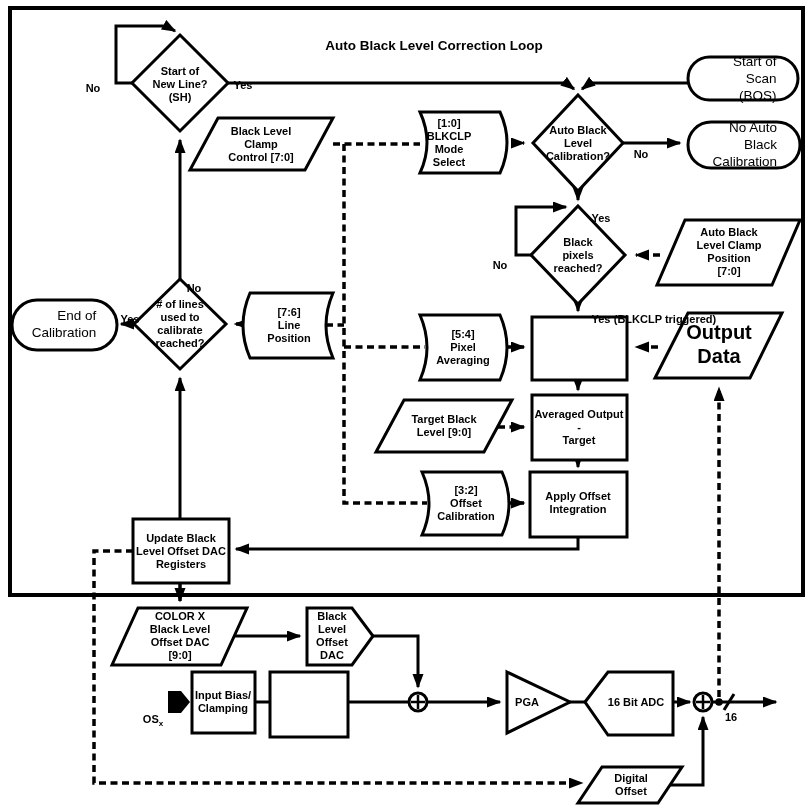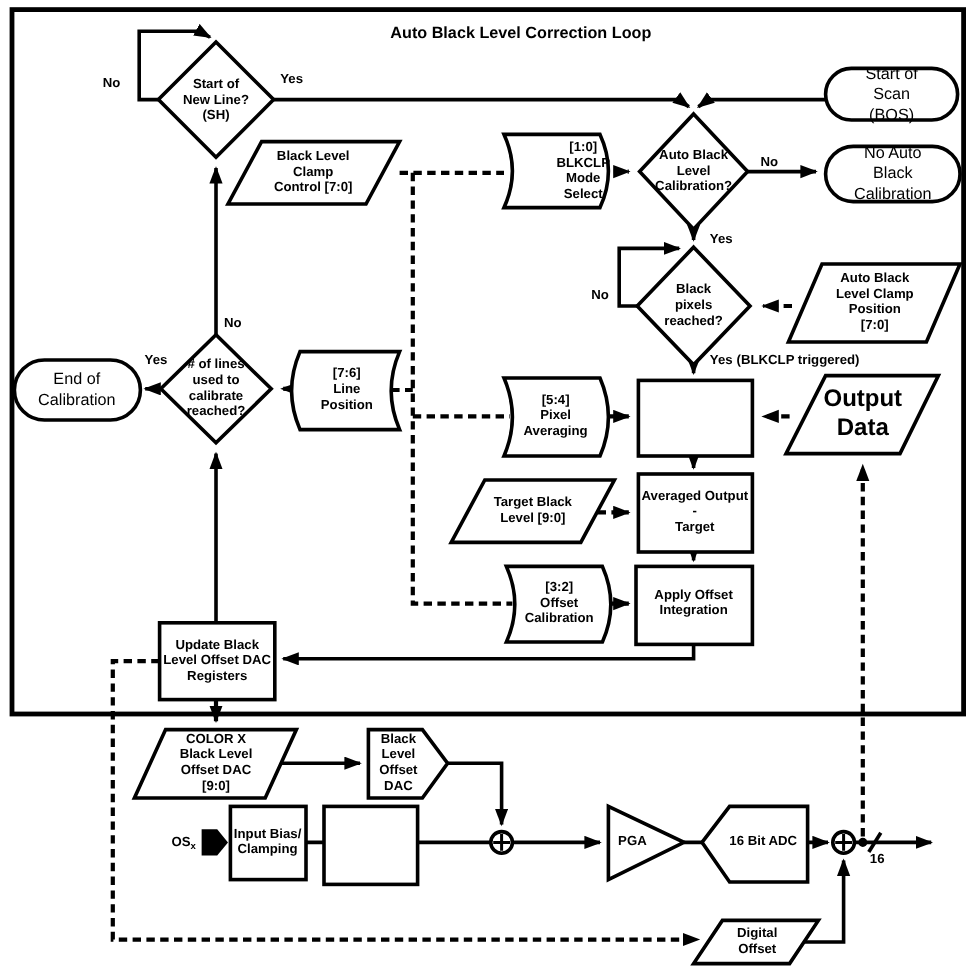--- a/index.html
+++ b/index.html
@@ -1,24 +1,24 @@
 <!DOCTYPE html>
 <html><head>
 <meta charset="utf-8">
 <style>
   html,body{margin:0;padding:0;background:#fff;}
   .stage{position:relative;width:810px;height:808px;background:#ffffff;overflow:hidden;
          font-family:"Liberation Sans",sans-serif;color:#000;}
   .stage svg{position:absolute;left:0;top:0;}
   .lbl{position:absolute;transform:translate(-50%,-50%);text-align:center;
        white-space:pre-line;font:bold 11px/1.18 "Liberation Sans",sans-serif;color:#000;}
-  .lbl.plain{font-weight:normal;font-size:13.5px;line-height:1.25;}
+  .lbl.plain{font-weight:normal;font-size:13.5px;line-height:1.25;text-align:right;}
   .lbl.big{font-size:20px;font-weight:bold;}
   .lbl.title{font-size:13.5px;}
-  .lbl.nowrap{white-space:nowrap;}
+  .lbl.nowrap{white-space:nowrap;margin-top:18px;}
   sub.osx{font-size:8px;font-weight:bold;}
 </style>
 </head>
 <body>
 
 <div class="stage">
 
 <svg width="810" height="808" viewBox="0 0 810 808">
   <defs>
     <marker id="ah" markerUnits="userSpaceOnUse" markerWidth="16" markerHeight="12" refX="13" refY="5.5" orient="auto">
@@ -118,21 +118,21 @@
 <div class="lbl title nowrap" style="left:434px;top:28px">Auto Black Level Correction Loop</div>
 
 <div class="lbl" style="left:180px;top:84px">Start of
 New Line?
 (SH)</div>
 <div class="lbl plain" style="left:743px;top:79px">Start of Scan
 (BOS)</div>
 <div class="lbl" style="left:261px;top:144px">Black Level
 Clamp
 Control [7:0]</div>
-<div class="lbl" style="left:486px;top:143px">[1:0]
+<div class="lbl" style="left:449px;top:143px">[1:0]
 BLKCLP
 Mode
 Select</div>
 <div class="lbl" style="left:578px;top:143px">Auto Black
 Level
 Calibration?</div>
 <div class="lbl plain" style="left:744px;top:145px">No Auto Black
 Calibration</div>
 <div class="lbl" style="left:578px;top:255px">Black
 pixels

